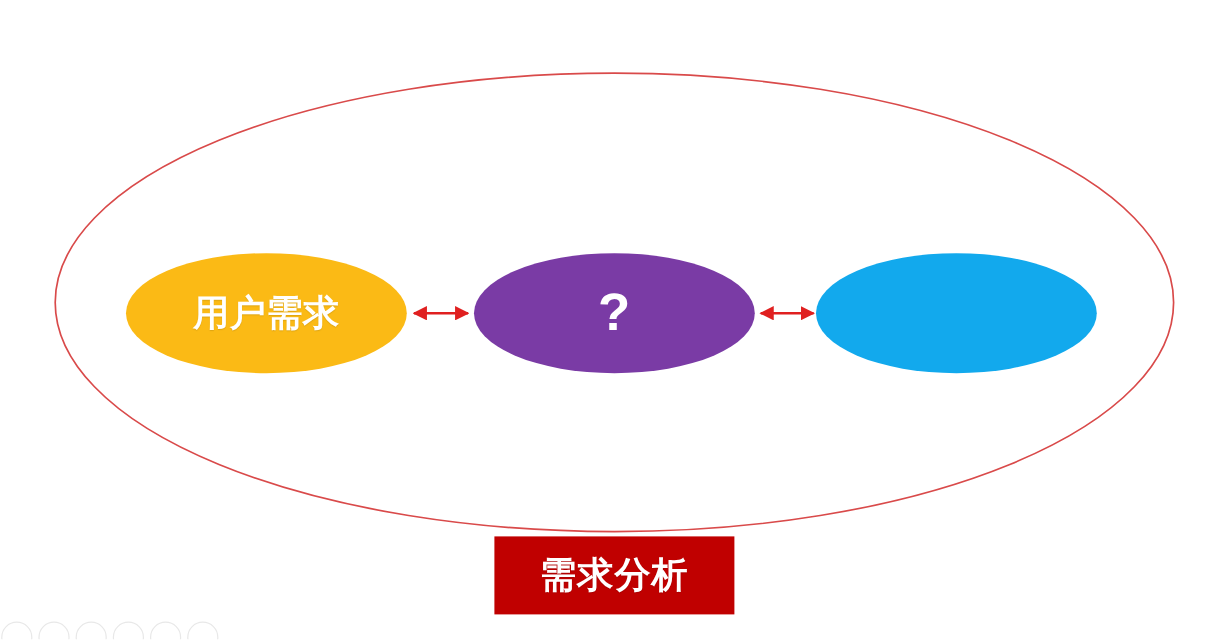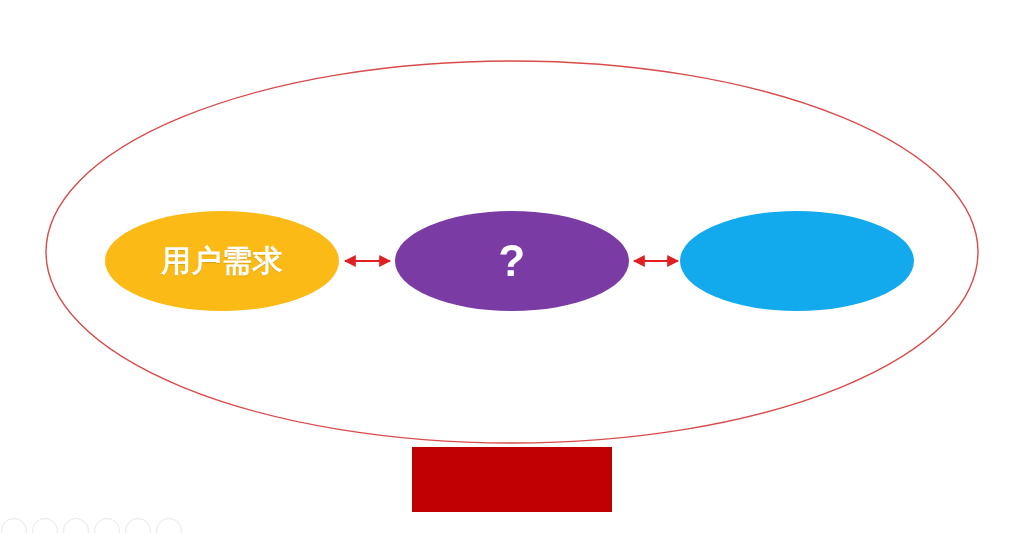--- a/index.html
+++ b/index.html
@@ -111,20 +111,21 @@
     <ellipse id="node-product-need" cx="797" cy="261" rx="117" ry="50" fill="#12A9ED"></ellipse>
 
     <rect id="banner-rect" x="412" y="447" width="200" height="65" fill="#C00000"></rect>
   </svg>
 
   <div class="node-label cjk" id="label-user" style="left: 105px; top: 211px; width: 234px; height: 100px; color: rgb(255, 255, 255);">用户需求</div>
 
   <div class="node-label mark" id="label-question" style="left: 395px; top: 211px; width: 234px; height: 100px; color: rgb(255, 255, 255);">?</div>
 
 
+  <div class="node-label" id="banner-label" style="left: 412px; top: 447px; width: 200px; height: 65px; color: rgb(255, 255, 255);">需求分析</div>
 
   <div id="dot-strip">
       <span class="dot" style="width: 24px; height: 24px; border-color: rgb(232, 232, 232);"></span>
       <span class="dot" style="width: 24px; height: 24px; border-color: rgb(232, 232, 232);"></span>
       <span class="dot" style="width: 24px; height: 24px; border-color: rgb(232, 232, 232);"></span>
       <span class="dot" style="width: 24px; height: 24px; border-color: rgb(232, 232, 232);"></span>
       <span class="dot" style="width: 24px; height: 24px; border-color: rgb(232, 232, 232);"></span>
       <span class="dot" style="width: 24px; height: 24px; border-color: rgb(232, 232, 232);"></span>
     </div>
 

